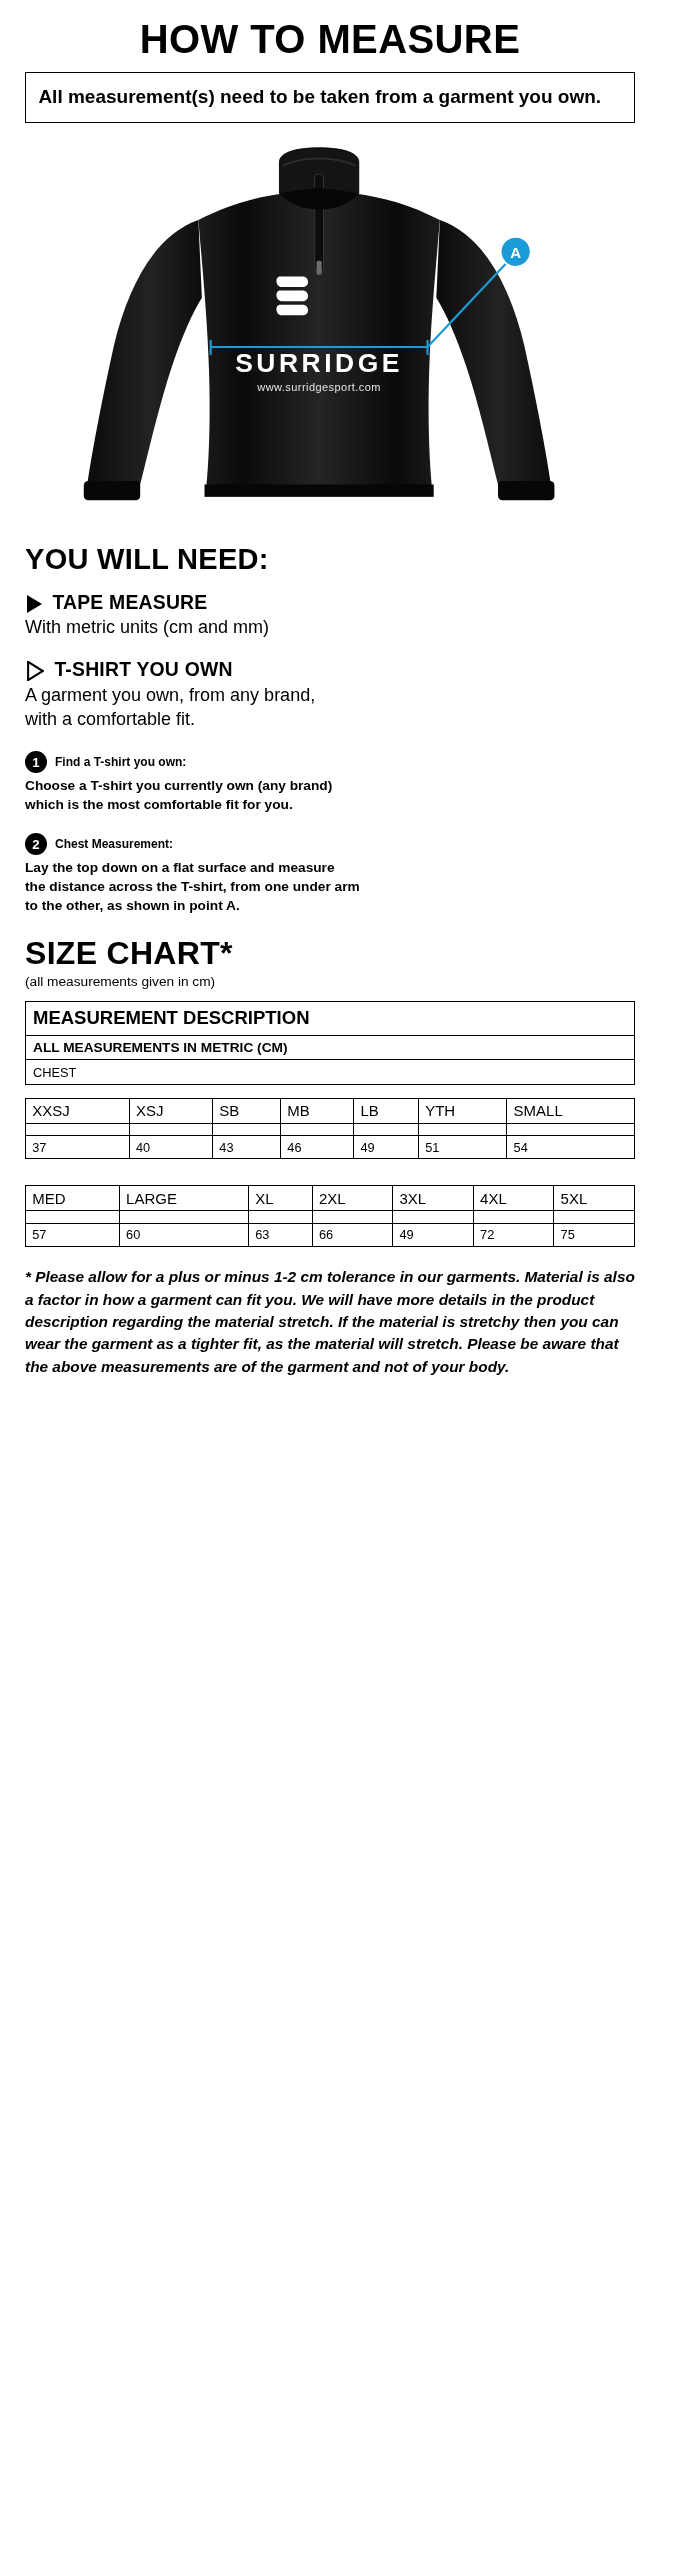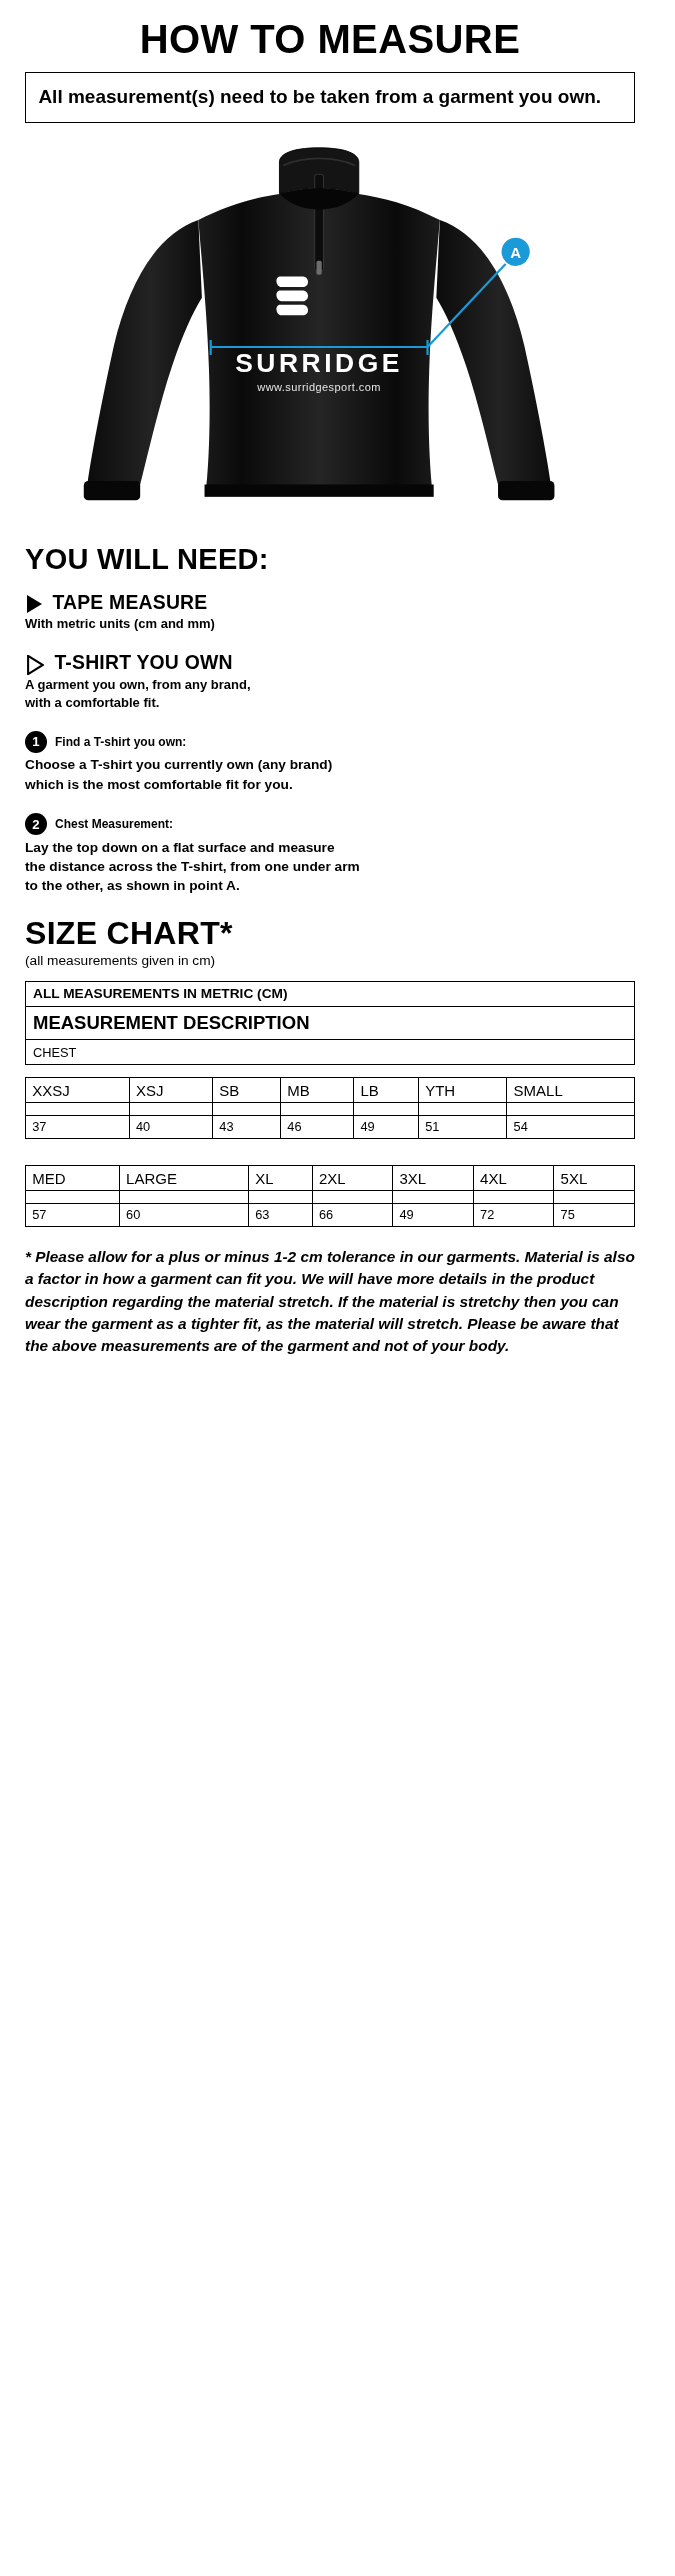--- a/index.html
+++ b/index.html
@@ -72,22 +72,22 @@
     flex: 0 0 auto;
   }
   .tri-hollow svg { display:block; }
   .need-label {
     font-size: 19.4px;
     font-weight: bold;
     line-height: 1.1;
     letter-spacing: 0.2px;
   }
   .need-desc {
-    font-size: 13px;
-    font-weight: bold;
+    font-size: 18px;
+    font-weight: normal;
     line-height: 1.35;
     margin: 1.8px 0 19.4px 0;
   }
   .step {
     display: flex;
     align-items: center;
     margin-bottom: 2.6px;
   }
   .step-num {
     width: 22px; height: 22px;
@@ -276,24 +276,24 @@
   <div class="step-desc" style="white-space:pre-line">Lay the top down on a flat surface and measure
 the distance across the T-shirt, from one under arm
 to the other, as shown in point A.</div>
 
   <h2 class="chart-title">SIZE CHART*</h2>
   <div class="chart-sub">(all measurements given in cm)</div>
 
   <table class="sc desc-table">
     <tbody>
         <tr>
+      <td class="head">MEASUREMENT DESCRIPTION</td>
+    </tr>
+    <tr>
       <td class="sub">ALL MEASUREMENTS IN METRIC (CM)</td>
-    </tr>
-    <tr>
-      <td class="head">MEASUREMENT DESCRIPTION</td>
     </tr>
     <tr>
       <td class="plain">CHEST</td>
     </tr>
   </tbody>
     </table>
 
   <table class="sc size-table">
     <tbody>
         <tr>

